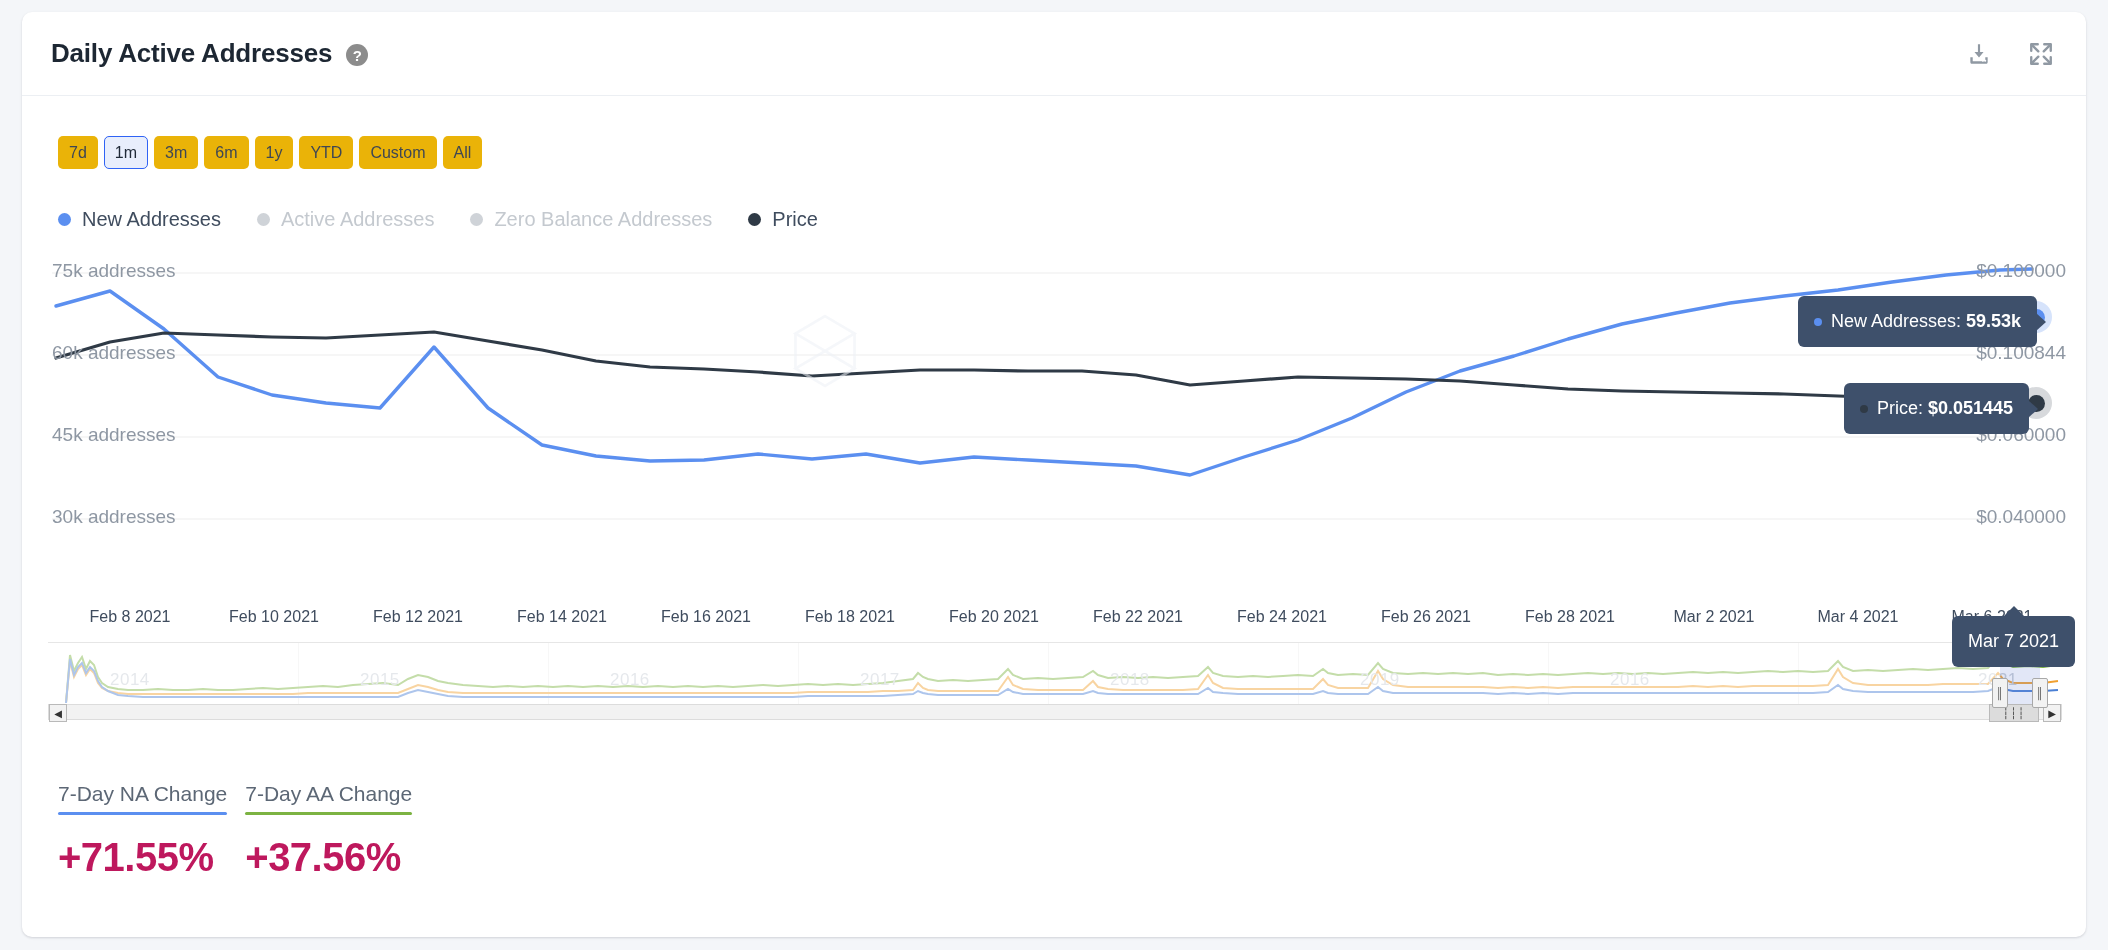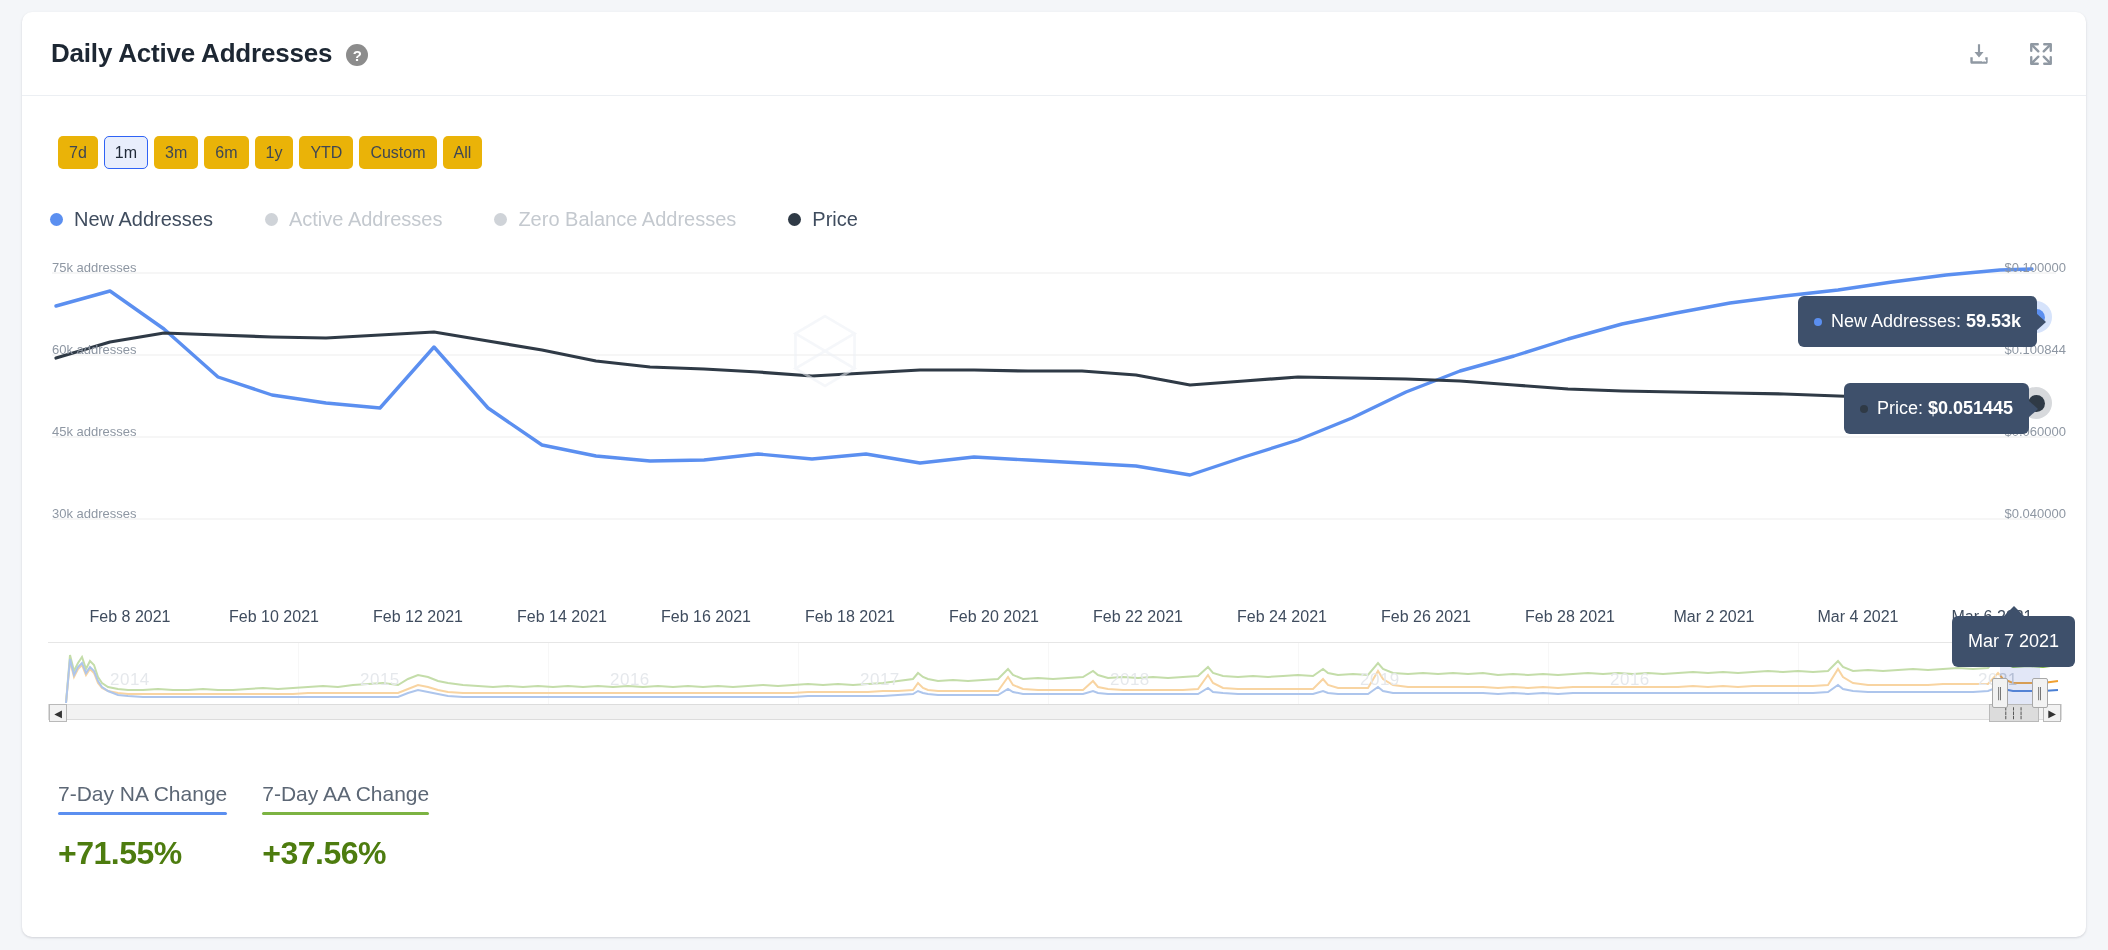--- a/index.html
+++ b/index.html
@@ -63,22 +63,22 @@
     cursor: pointer;
   }
   .range-btn.active {
     background: #e8eefc;
     border-color: #2f63f5;
     color: #1f2937;
   }
 
   
   .legend-row {
-    position: absolute; left: 28px; top: 196px;
-    display: flex; align-items: center; gap: 16px; justify-content: flex-end;
+    position: absolute; left: 36px; top: 196px;
+    display: flex; align-items: center; gap: 0; justify-content: flex-end;
   }
   .legend-item { display: flex; align-items: center; margin-right: 36px; cursor: pointer; }
   .legend-dot { width: 13px; height: 13px; border-radius: 50%; margin-right: 11px; }
   .legend-label { font-size: 20px; color: #3f4c5e; }
   .legend-item.off .legend-label { color: #c4c9cf; }
 
   
   .chart-area {
     position: absolute; left: 0; top: 246px;
     width: 2064px; height: 350px;
@@ -90,21 +90,21 @@
     display: flex; align-items: center;
     opacity: .55;
     pointer-events: none;
   }
   .wm-text {
     font-size: 46px; color: #eef1f6; letter-spacing: .5px;
   }
   .wm-text b { font-weight: 700; color: #eef1f6; }
   .ax-label {
     position: absolute;
-    font-size: 13px; color: #8e97a3;
+    font-size: 19px; color: #8e97a3;
     white-space: nowrap;
   }
   .ax-left { left: 30px; }
   .ax-right { right: 20px; text-align: right; }
   .xaxis {
     position: absolute; left: 0; top: 596px; width: 2064px; height: 28px;
   }
   .x-tick {
     position: absolute;
     font-size: 16px; color: #3f4c5e;
@@ -203,26 +203,26 @@
     background: #f2f2f2; border: 1px solid #a8a8a8;
     border-radius: 2px;
     display: flex; align-items: center; justify-content: center;
     font-size: 11px; color: #555;
     cursor: ew-resize; z-index: 5;
   }
 
   
   .stats-row {
     position: absolute; left: 36px; top: 770px;
-    display: flex; gap: 35px;
+    display: flex; gap: 18px;
   }
   .stat { display: flex; flex-direction: column; }
   .stat-label { font-size: 21px; color: #5c6775; margin-bottom: 6px; white-space: nowrap; }
   .stat-rule { height: 3px; width: 100%; border-radius: 2px; }
-  .stat-value { font-size: 32px; font-weight: 700; color: #4d7c0f; margin-top: 20px; letter-spacing: -.5px; }
+  .stat-value { font-size: 40px; font-weight: 700; color: #be185d; margin-top: 20px; letter-spacing: -.5px; }
 </style>
 </head>
 <body>
 
 <div class="card">
 
   <div class="card-header">
     <div class="title-wrap">
       <div class="card-title">Daily Active Addresses</div>
       <div class="help-icon">?</div>

